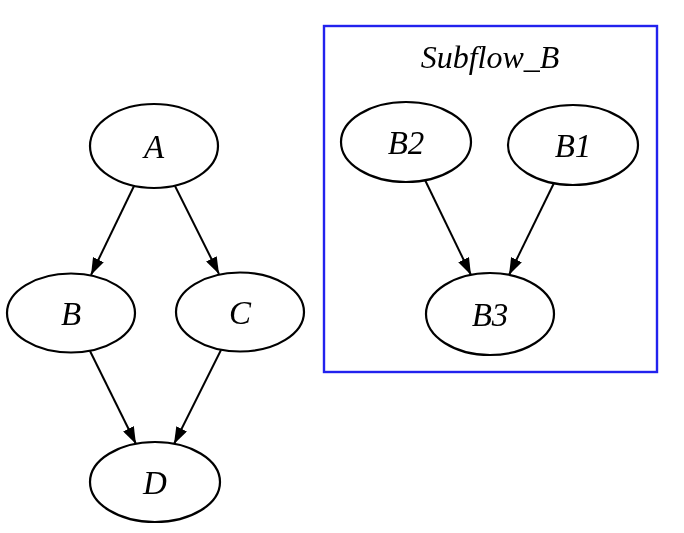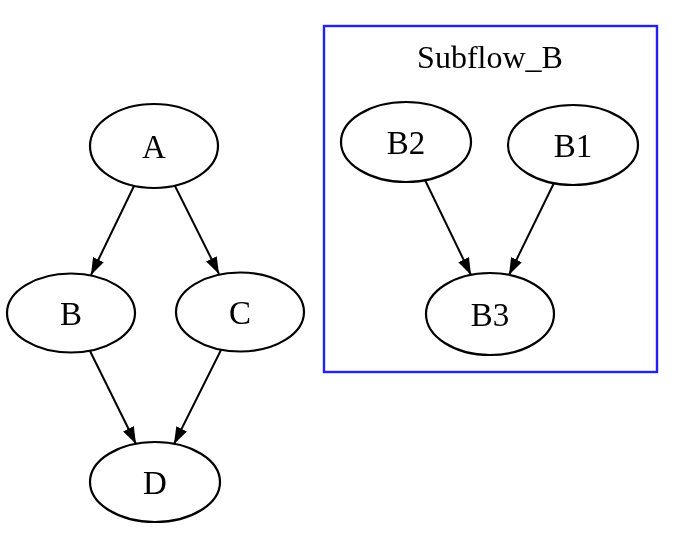--- a/index.html
+++ b/index.html
@@ -6,20 +6,21 @@
     margin: 0;
     padding: 0;
     width: 684px;
     height: 533px;
     background: #ffffff;
     overflow: hidden;
   }
   .canvas-wrap {
     width: 684px;
     height: 533px;
+    font-style: italic;
   }
   svg {
     display: block;
     font-family: "Liberation Serif", "DejaVu Serif", serif;
   }
   .node-shape {
     fill: #ffffff;
     stroke: #000000;
     stroke-width: 2.2px;
   }

